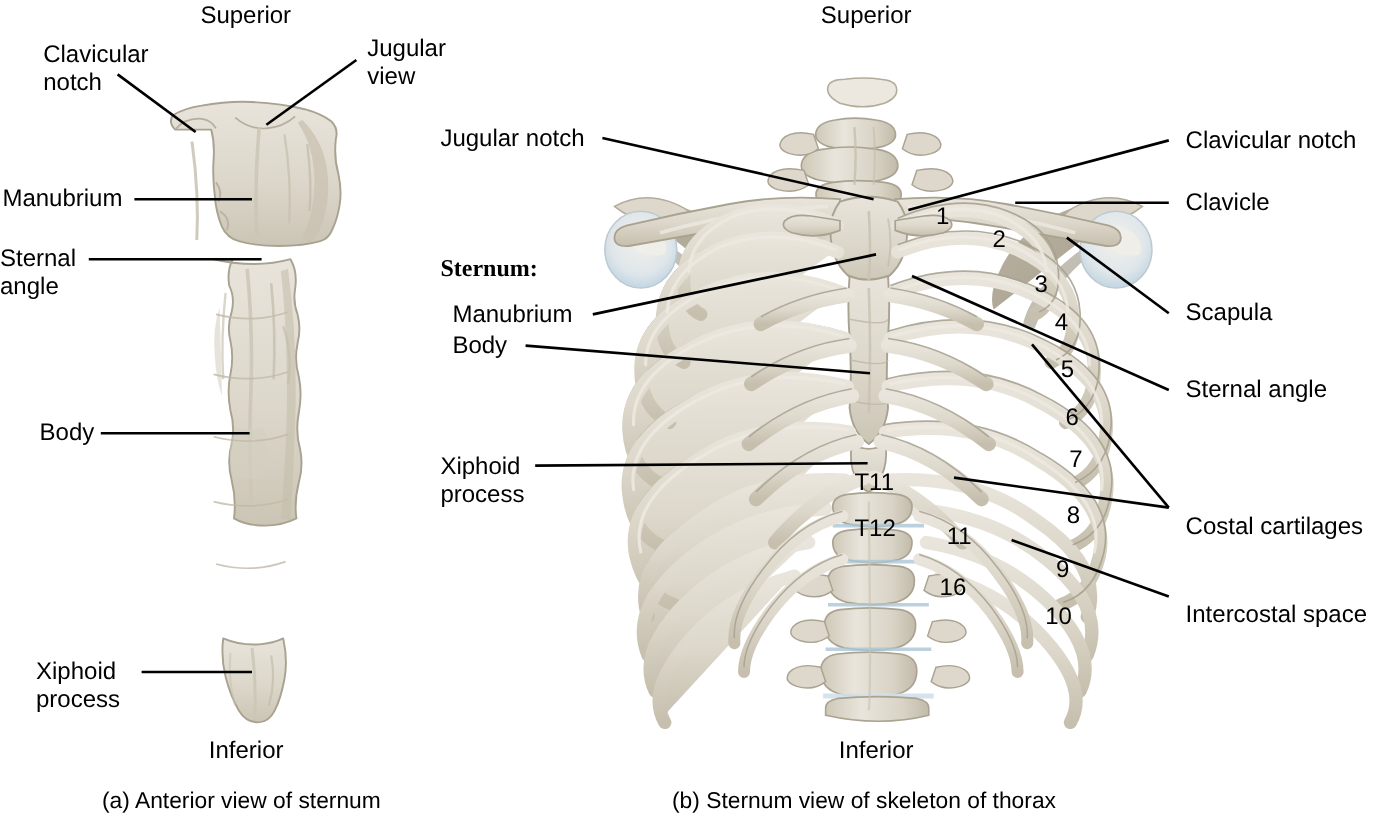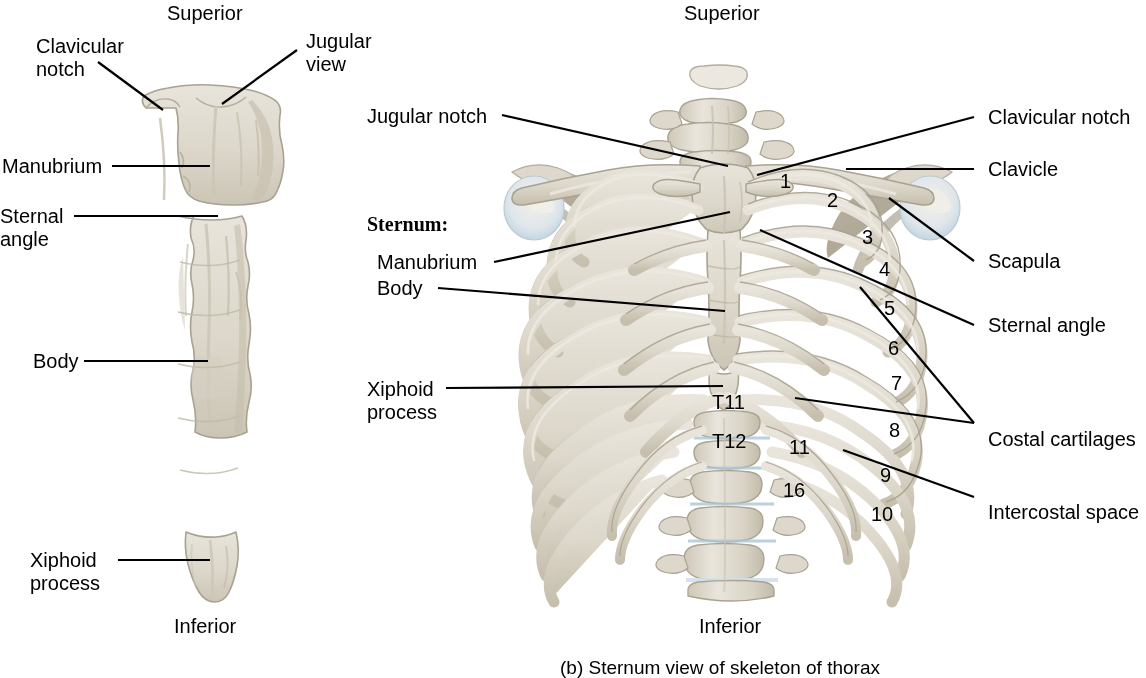--- a/index.html
+++ b/index.html
@@ -320,20 +320,21 @@
   <div class="lbl" style="left:0px;top:205px;">Sternal
 angle</div>
 
   <div class="lbl" style="left:33px;top:350px;">Body</div>
 
   <div class="lbl" style="left:30px;top:549px;">Xiphoid
 process</div>
 
   <div class="lbl" style="left:174px;top:615px;">Inferior</div>
 
+  <div class="cap" style="left:85px;top:657px;">(a) Anterior view of sternum</div>
 
   <div class="lbl" style="left:684px;top:2px;">Superior</div>
 
   <div class="lbl" style="left:367px;top:105px;">Jugular notch</div>
 
   <div class="lbl bold" style="left:367px;top:213px;font-family:Liberation Serif, serif;">Sternum:</div>
 
   <div class="lbl" style="left:377px;top:251px;">Manubrium</div>
 
   <div class="lbl" style="left:377px;top:277px;">Body</div>

